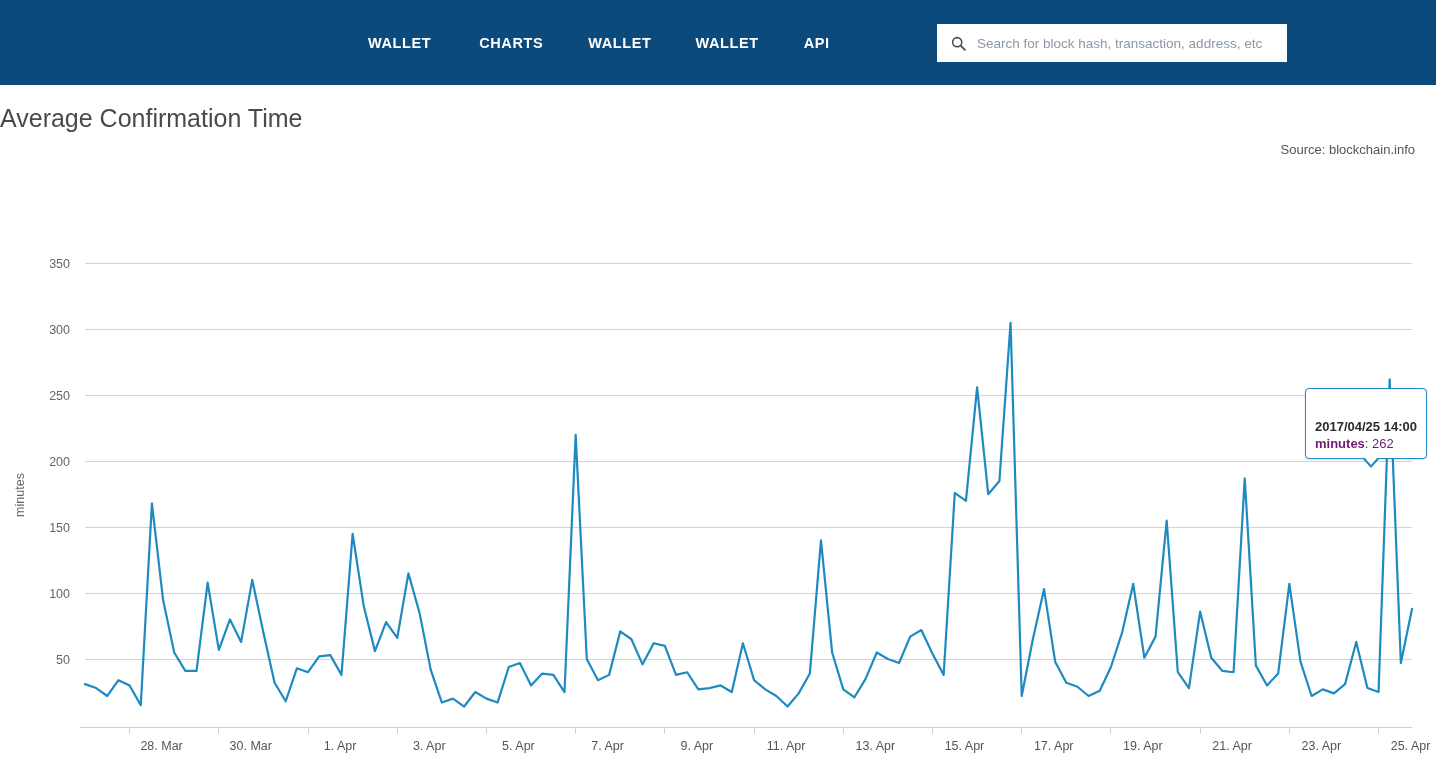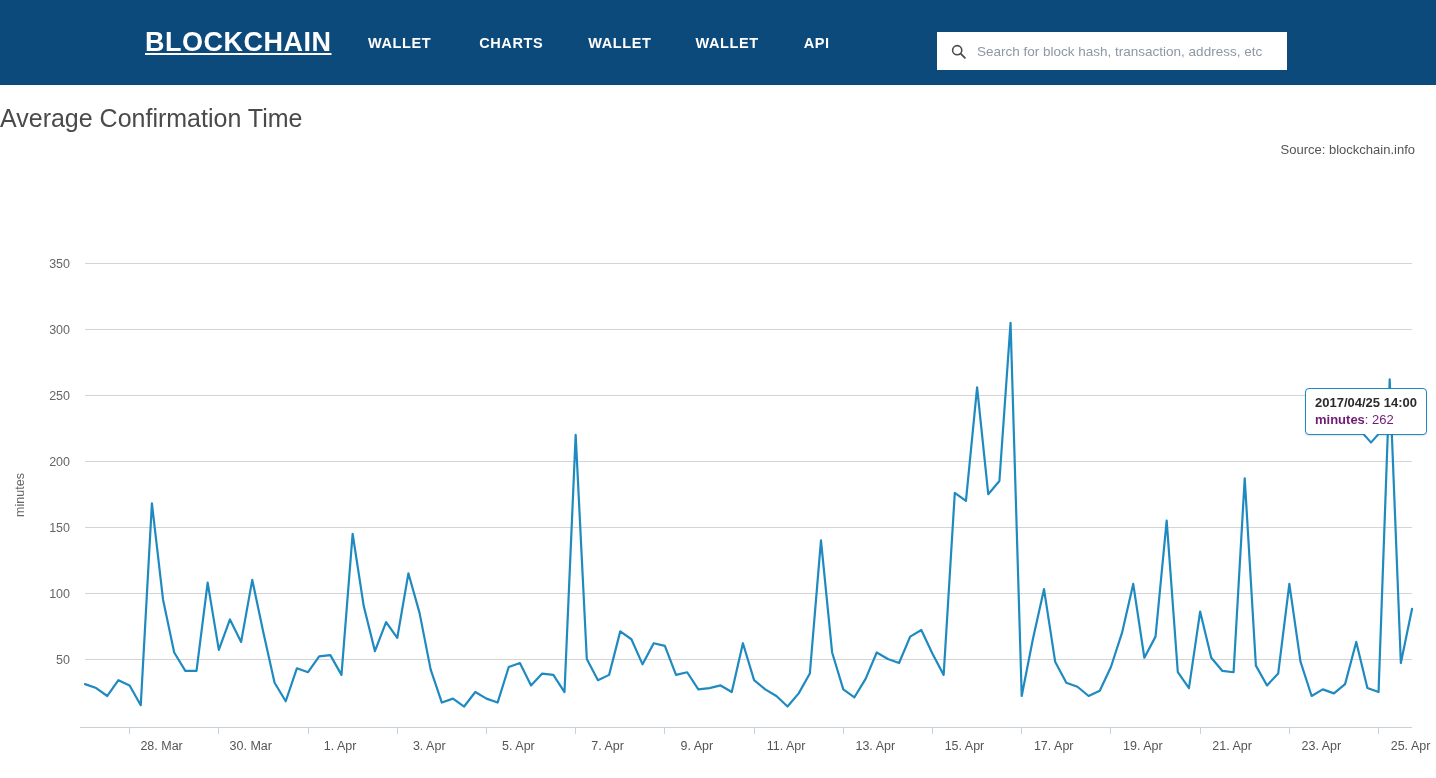--- a/index.html
+++ b/index.html
@@ -64,21 +64,20 @@
     position: absolute;
     left: 937px;
     top: 24px;
     width: 350px;
     height: 38px;
     background: #ffffff;
     border: 1px solid #ffffff;
     box-sizing: border-box;
     display: flex;
     align-items: center;
-    margin-top: 8px;
   }
   #search-icon {
     width: 15px;
     height: 15px;
     margin-left: 13px;
     margin-right: 11px;
     flex: 0 0 auto;
     display: block;
   }
   #search-input {
@@ -195,20 +194,21 @@
     box-shadow: 0 1px 2px rgba(0,0,0,0.12);
     z-index: 20;
     white-space: nowrap;
   }
   #tooltip-date {
     font-family: "Liberation Sans", sans-serif;
     font-size: 13px;
     font-weight: bold;
     color: #2b2b2b;
     line-height: 17px;
+    margin-top: 24px;
   }
   #tooltip-row {
     font-family: "Liberation Sans", sans-serif;
     font-size: 13px;
     color: #701a75;
     line-height: 17px;
   }
   #tooltip-key {
     font-weight: bold;
   }
@@ -231,21 +231,20 @@
     border-left: 7px solid transparent;
     border-right: 7px solid transparent;
     border-top: 8px solid #ffffff;
   }
 </style>
 </head>
 <body>
 
 <div id="site-header">
 
-  <a id="brand-logo" href="#">BLOCKCHAIN</a>
 
   <nav id="primary-nav">
     <a class="nav-link nav-gap-1" href="#">WALLET</a>
     <a class="nav-link nav-gap-2" href="#">CHARTS</a>
     <a class="nav-link nav-gap-3" href="#">WALLET</a>
     <a class="nav-link nav-gap-4" href="#">WALLET</a>
     <a class="nav-link" href="#">API</a>
   </nav>
 
   <div id="search-box">

